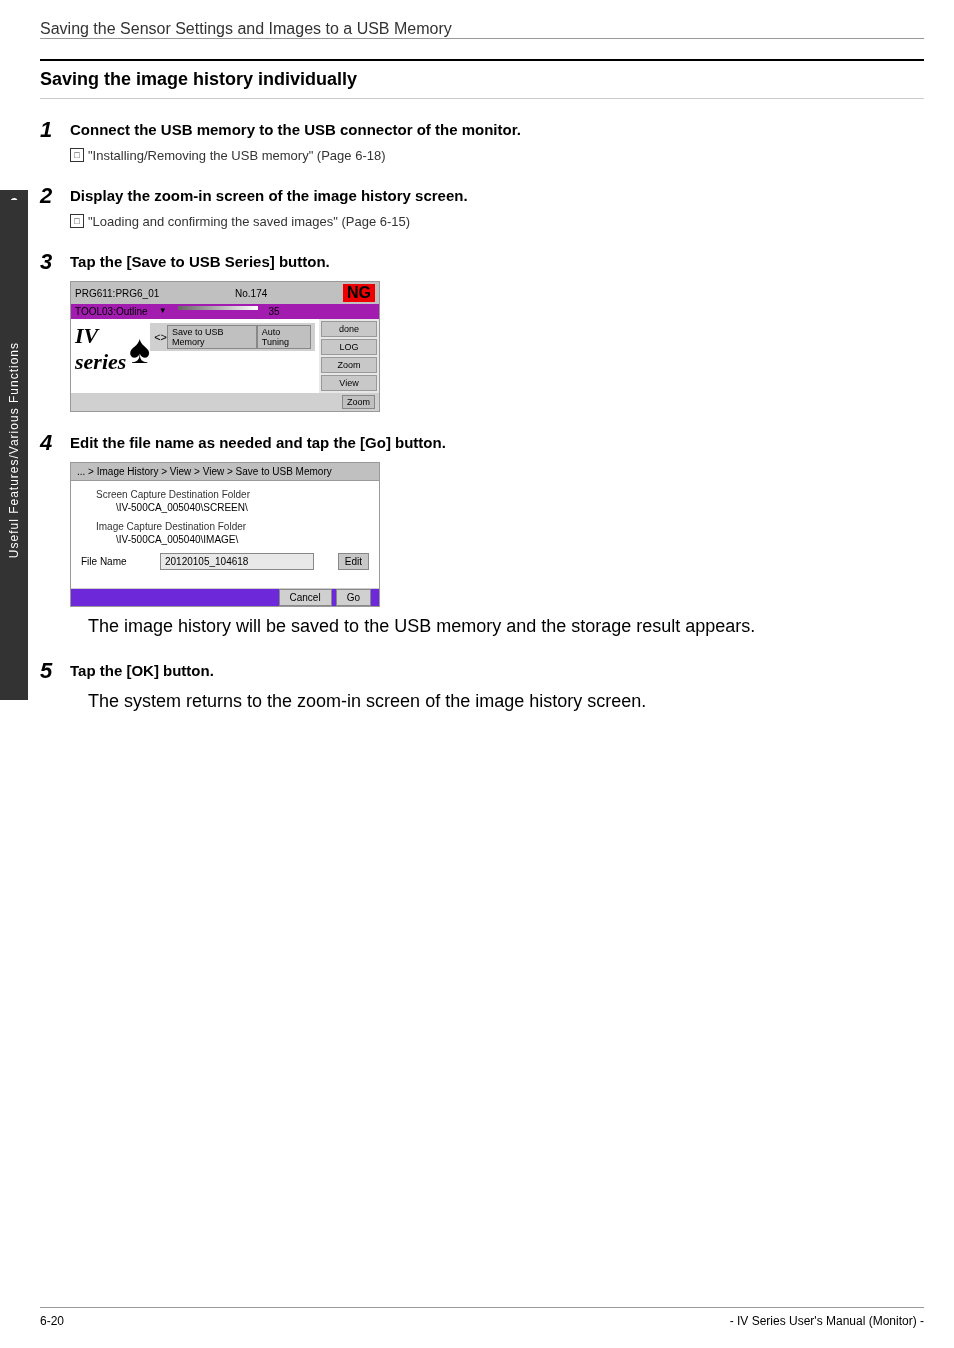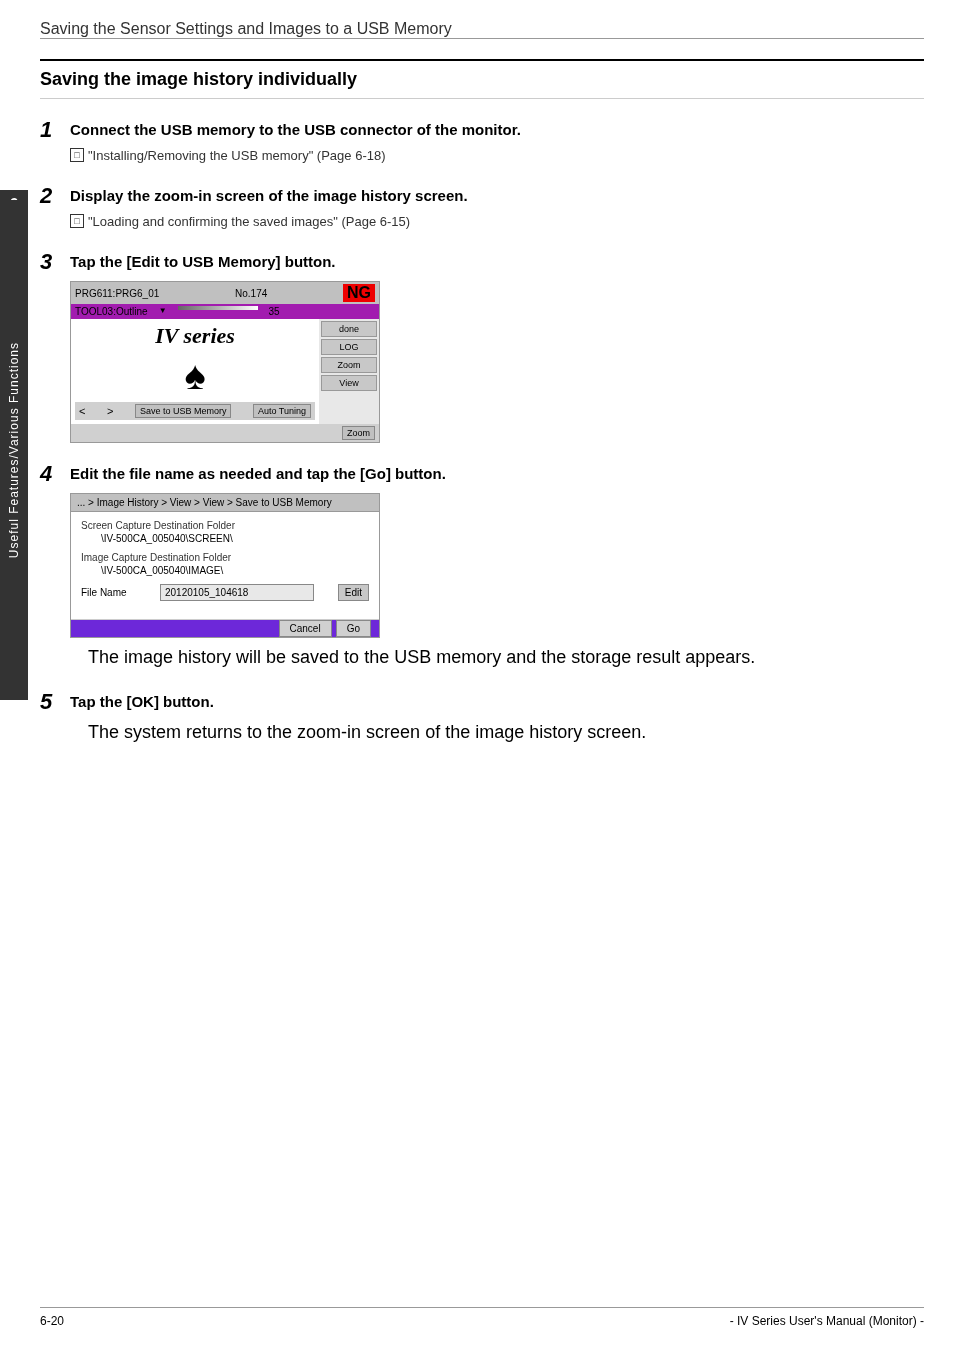--- a/index.html
+++ b/index.html
@@ -158,22 +158,21 @@
       font-size: 10px;
     }
     .screen-body {
       display: flex;
       background: #fff;
     }
     .screen-main {
       flex: 1;
       padding: 4px;
       display: flex;
-      flex-direction: column;
-      align-items: center;
+      align-items: flex-start;
     }
     .iv-series-logo {
       font-size: 22px;
       font-weight: bold;
       font-style: italic;
       font-family: serif;
     }
     .spade-icon {
       font-size: 40px;
       margin: 4px auto;
@@ -231,20 +230,21 @@
       background: #c0c0c0;
       padding: 3px 6px;
       font-size: 10px;
       border-bottom: 1px solid #999;
     }
     .screen2-body {
       padding: 8px 10px;
     }
     .screen2-row {
       margin-bottom: 8px;
+      margin-left: 15px;
     }
     .screen2-label {
       font-size: 10px;
       color: #333;
       margin-bottom: 2px;
     }
     .screen2-value {
       font-size: 10px;
       margin-left: 20px;
     }
@@ -358,21 +358,21 @@
     </div>
     <div class="step-note">
       <span class="note-icon">□</span>
       <span class="note-text">"Loading and confirming the saved images" (Page 6-15)</span>
     </div>
   </div>
 
   <div class="step">
     <div class="step-header">
       <span class="step-number">3</span>
-      <span class="step-title">Tap the [Edit to USB Memory] button.</span>
+      <span class="step-title">Tap the [Save to USB Series] button.</span>
     </div>
 
     <div class="screen-mockup">
       <div class="screen-top-bar">
         <span>PRG611:PRG6_01</span>
         <span>No.174</span>
         <span class="ng-badge">NG</span>
       </div>
       <div class="screen-toolbar">
         <span>TOOL03:Outline</span>

